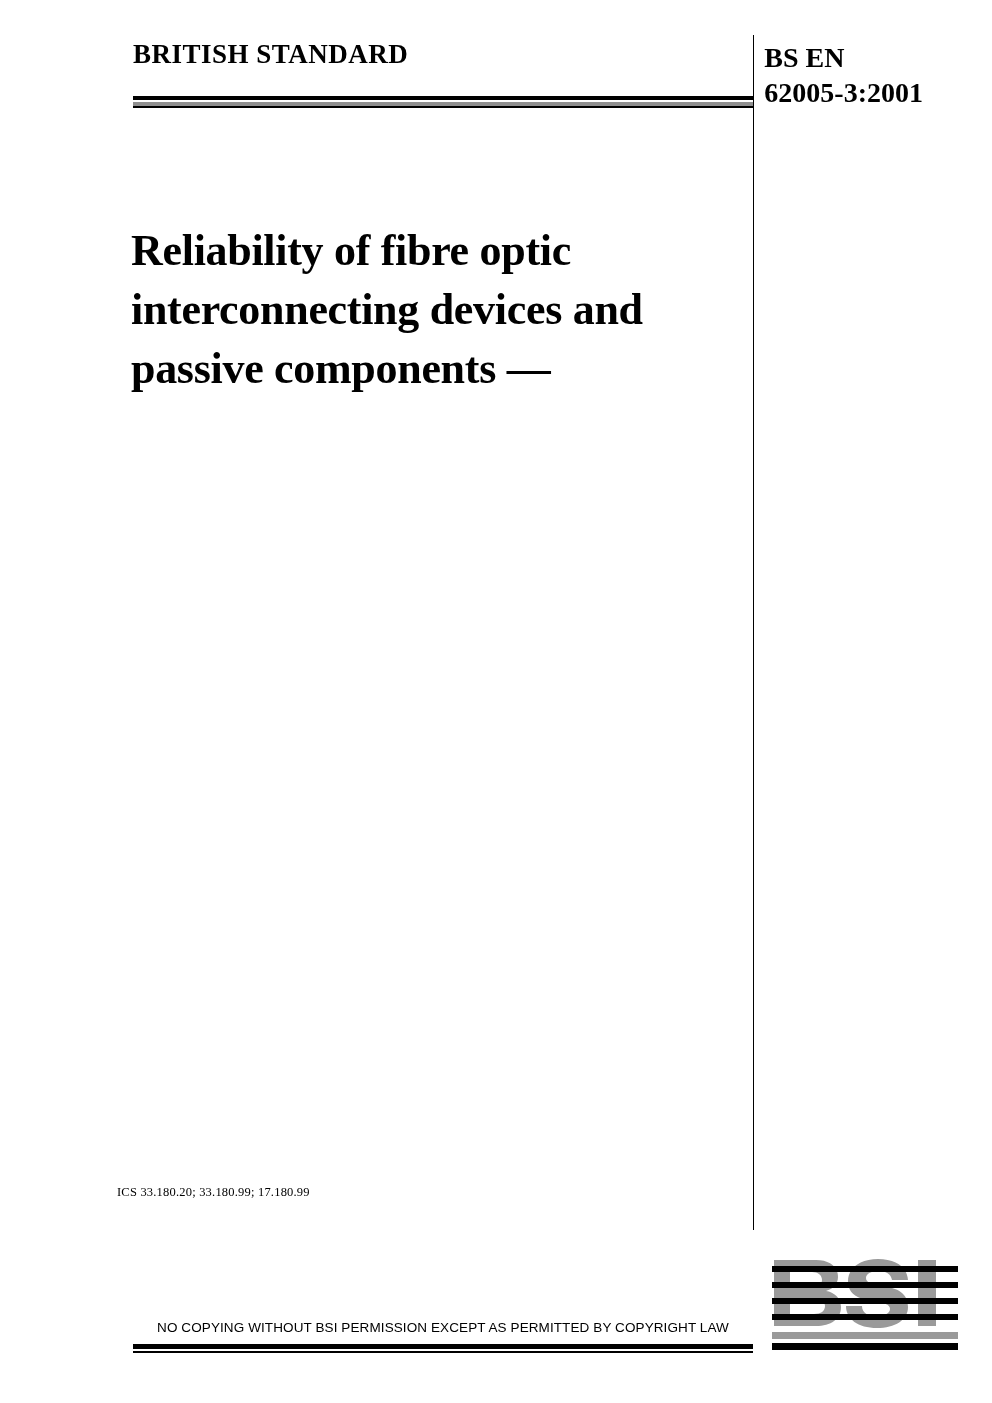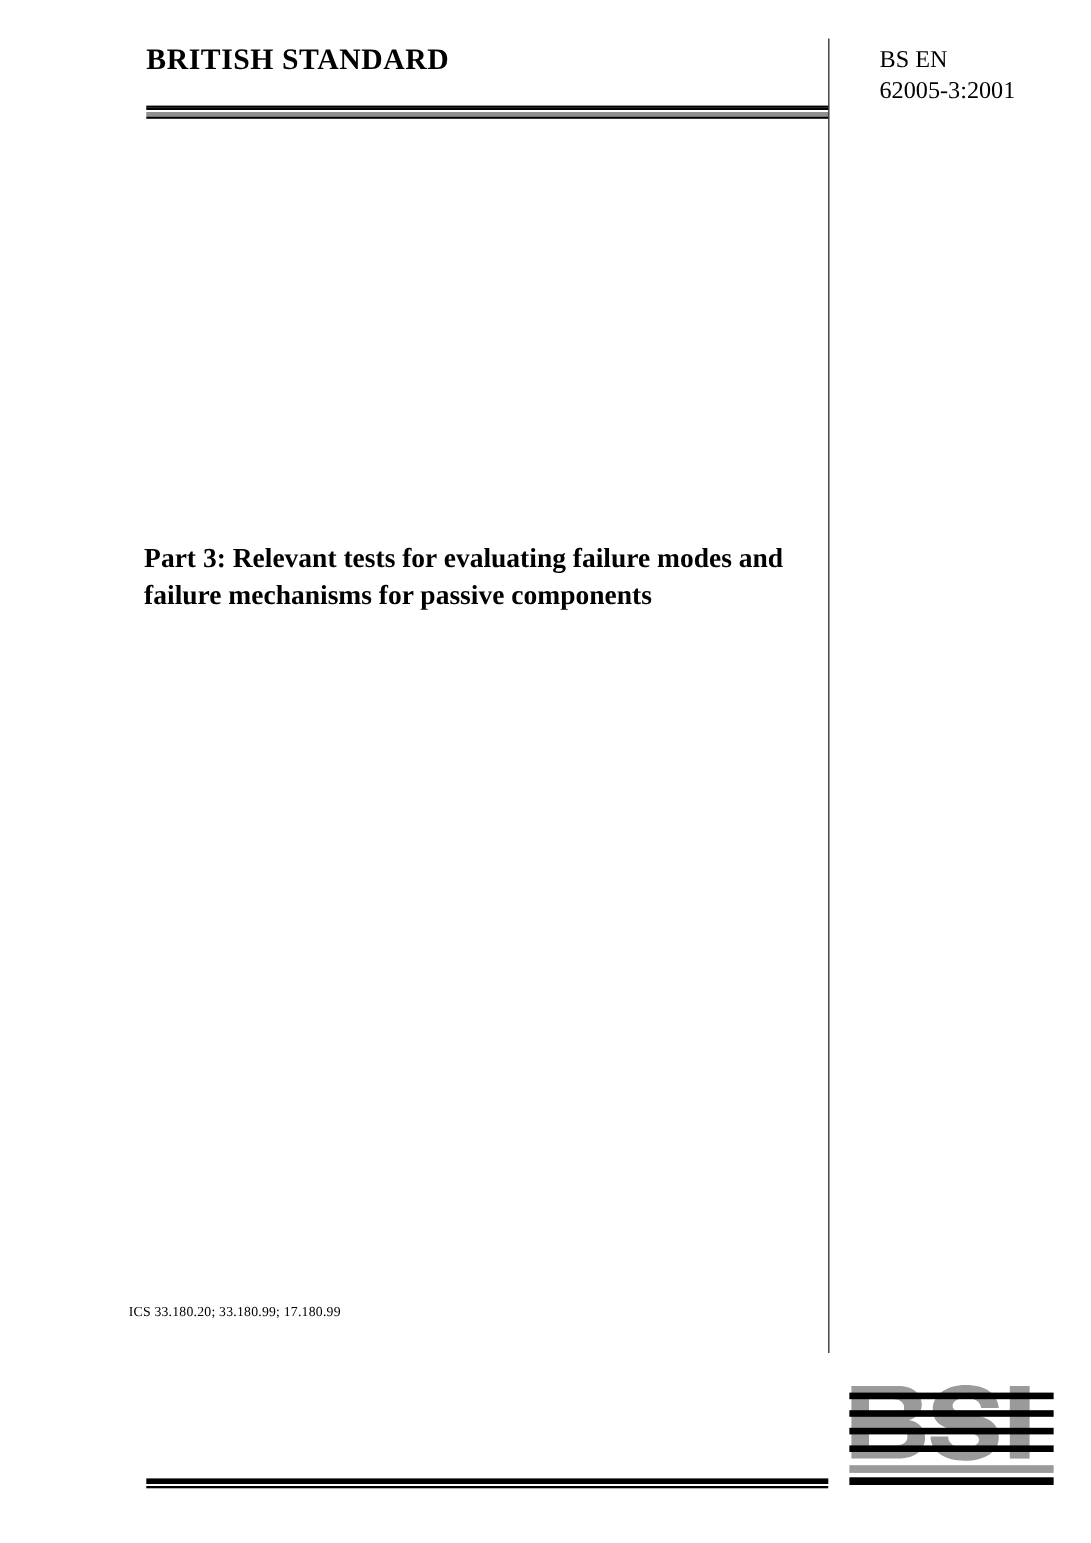--- a/index.html
+++ b/index.html
@@ -35,22 +35,22 @@
   .brand {
     font-family: "Liberation Serif", serif;
     font-weight: bold;
     font-size: 27px;
     letter-spacing: 0.5px;
     line-height: 1.1;
     white-space: nowrap;
   }
   .doc-number {
     font-family: "Liberation Serif", serif;
-    font-weight: normal;
-    font-size: 22px;
+    font-weight: bold;
+    font-size: 28px;
     line-height: 1.25;
     text-align: left;
     white-space: pre-line;
     padding-left: 12px;
   }
 
   
   .rule-top {
     position: absolute;
     left: 133px;
@@ -163,26 +163,27 @@
 
   <div class="header">
     <div class="brand">BRITISH STANDARD</div>
     <div class="doc-number">BS EN
 62005-3:2001</div>
   </div>
 
   <div class="rule-top"></div>
   <div class="v-divider"></div>
 
-
-  <h2 class="subtitle">Part 3: Relevant tests for evaluating failure modes and failure mechanisms for passive components</h2>
+  <h1 class="title">Reliability of fibre optic interconnecting devices and passive components —</h1>
+
 
 
   <div class="ics">ICS 33.180.20; 33.180.99; 17.180.99</div>
 
+  <div class="footer-text">NO COPYING WITHOUT BSI PERMISSION EXCEPT AS PERMITTED BY COPYRIGHT LAW</div>
   <div class="rule-bottom"></div>
 
   <div class="bsi-logo">
     <svg viewBox="0 0 186 96" width="186" height="96" aria-hidden="true">
 
       <g>
         <path d="M2 2 H44 C58 2 66 9 66 19 C66 26 61 31 54 33 C62 34 69 40 69 49 C69 61 59 68 44 68 H2 Z
                  M18 14 V29 H40 C46 29 50 26 50 22 C50 17 46 14 40 14 Z
                  M18 41 V56 H42 C49 56 53 53 53 48 C53 44 49 41 42 41 Z" fill="#9a9a9a"></path>
       </g>

